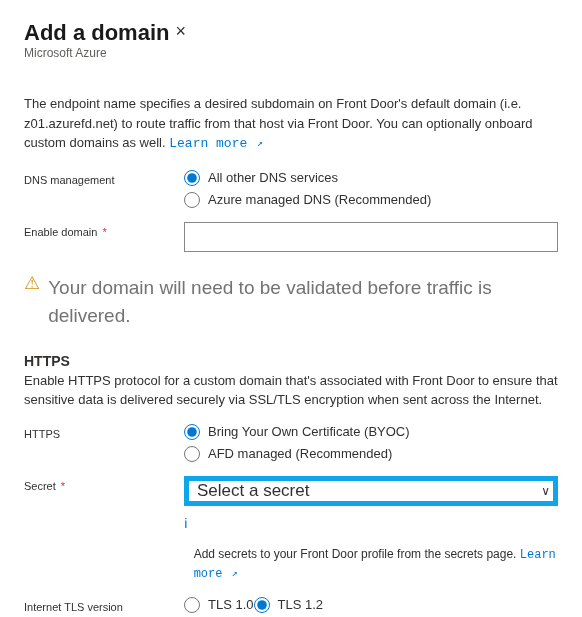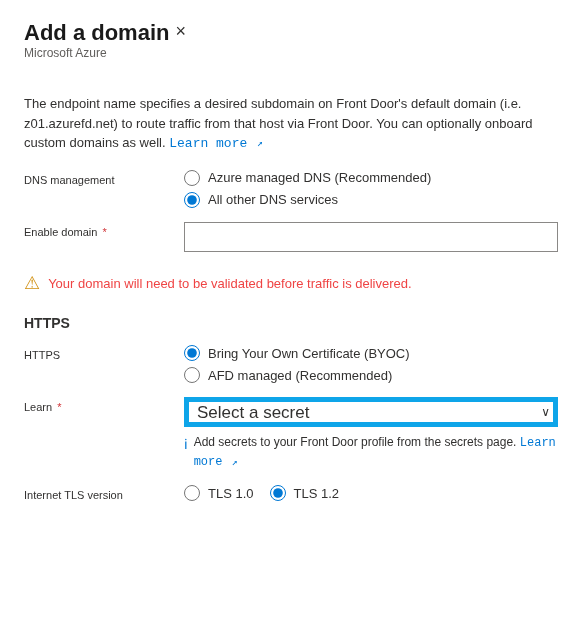--- a/index.html
+++ b/index.html
@@ -118,22 +118,22 @@
       padding: 8px 0;
       margin-bottom: 14px;
     }
     .warning-icon {
       color: #d08f10;
       font-size: 18px;
       line-height: 1;
       margin-top: 0px;
     }
     .warning-text {
-      font-size: 13px;
-      color: #ef4444;
+      font-size: 19px;
+      color: #737373;
       line-height: 1.5;
     }
     .section-title {
       font-size: 14px;
       font-weight: 600;
       color: #323130;
       margin-bottom: 2px;
     }
     .section-desc {
       font-size: 13px;
@@ -177,25 +177,25 @@
     }
     .info-icon {
       color: #0078d4;
       font-size: 14px;
       margin-top: 1px;
     }
     .info-text {
       font-size: 12px;
       color: #323130;
       line-height: 1.5;
+      margin-top: 33px;
     }
     .tls-row {
       display: flex;
       align-items: flex-start;
-      gap: 16px;
     }
   </style>
 </head>
 <body>
 
 <div class="panel">
   <div class="panel-header">
     <div>
       <div class="panel-title">Add a domain</div>
       <div class="panel-subtitle">Microsoft Azure</div>
@@ -208,65 +208,68 @@
     <a class="learn-more">
       <span>Learn more</span>
       <span class="learn-more-icon">↗</span>
     </a>
   </div>
 
   <div class="form-row">
     <div class="form-label">DNS management</div>
     <div class="form-control radio-group">
       <label class="radio-item">
+        <input type="radio" name="dns" checked="" style="">
+        <span class="radio-label">All other DNS services</span>
+      </label>
+      <label class="radio-item">
         <input type="radio" name="dns" style="">
         <span class="radio-label">Azure managed DNS (Recommended)</span>
       </label>
-      <label class="radio-item">
-        <input type="radio" name="dns" checked="" style="">
-        <span class="radio-label">All other DNS services</span>
-      </label>
     </div>
   </div>
 
   <div class="form-row">
     <div class="form-label">
       <span>Enable domain</span><span class="required"> *</span>
     </div>
     <div class="form-control">
       <input type="text" class="text-input" style="">
     </div>
   </div>
 
   <div class="warning-box">
     <span class="warning-icon">⚠</span>
     <span class="warning-text">Your domain will need to be validated before traffic is delivered.</span>
   </div>
 
   <div class="section-block">
     <div class="section-title">HTTPS</div>
+    <div class="section-desc">
+      <span>Enable HTTPS protocol for a custom domain that's associated with Front Door to ensure that sensitive data is delivered securely via SSL/TLS encryption when sent across the Internet.</span>
+    </div>
   </div>
 
   <div class="form-row">
     <div class="form-label">HTTPS</div>
     <div class="form-control radio-group">
       <label class="radio-item">
         <input type="radio" name="https" checked="" style="">
         <span class="radio-label">Bring Your Own Certificate (BYOC)</span>
       </label>
       <label class="radio-item">
         <input type="radio" name="https" style="">
         <span class="radio-label">AFD managed (Recommended)</span>
       </label>
     </div>
   </div>
 
   <div class="form-row">
     <div class="form-label">
-      <span>Learn</span><span class="required"> *</span>
+      <span>Secret</span><span class="required"> *</span>
     </div>
     <div class="form-control">
       <div class="select-wrapper">
         <select class="select-input">
           <option>Select a secret</option>
         </select>
         <span class="select-arrow">∨</span>
       </div>
       <div class="info-box">
         <span class="info-icon">ℹ</span>

